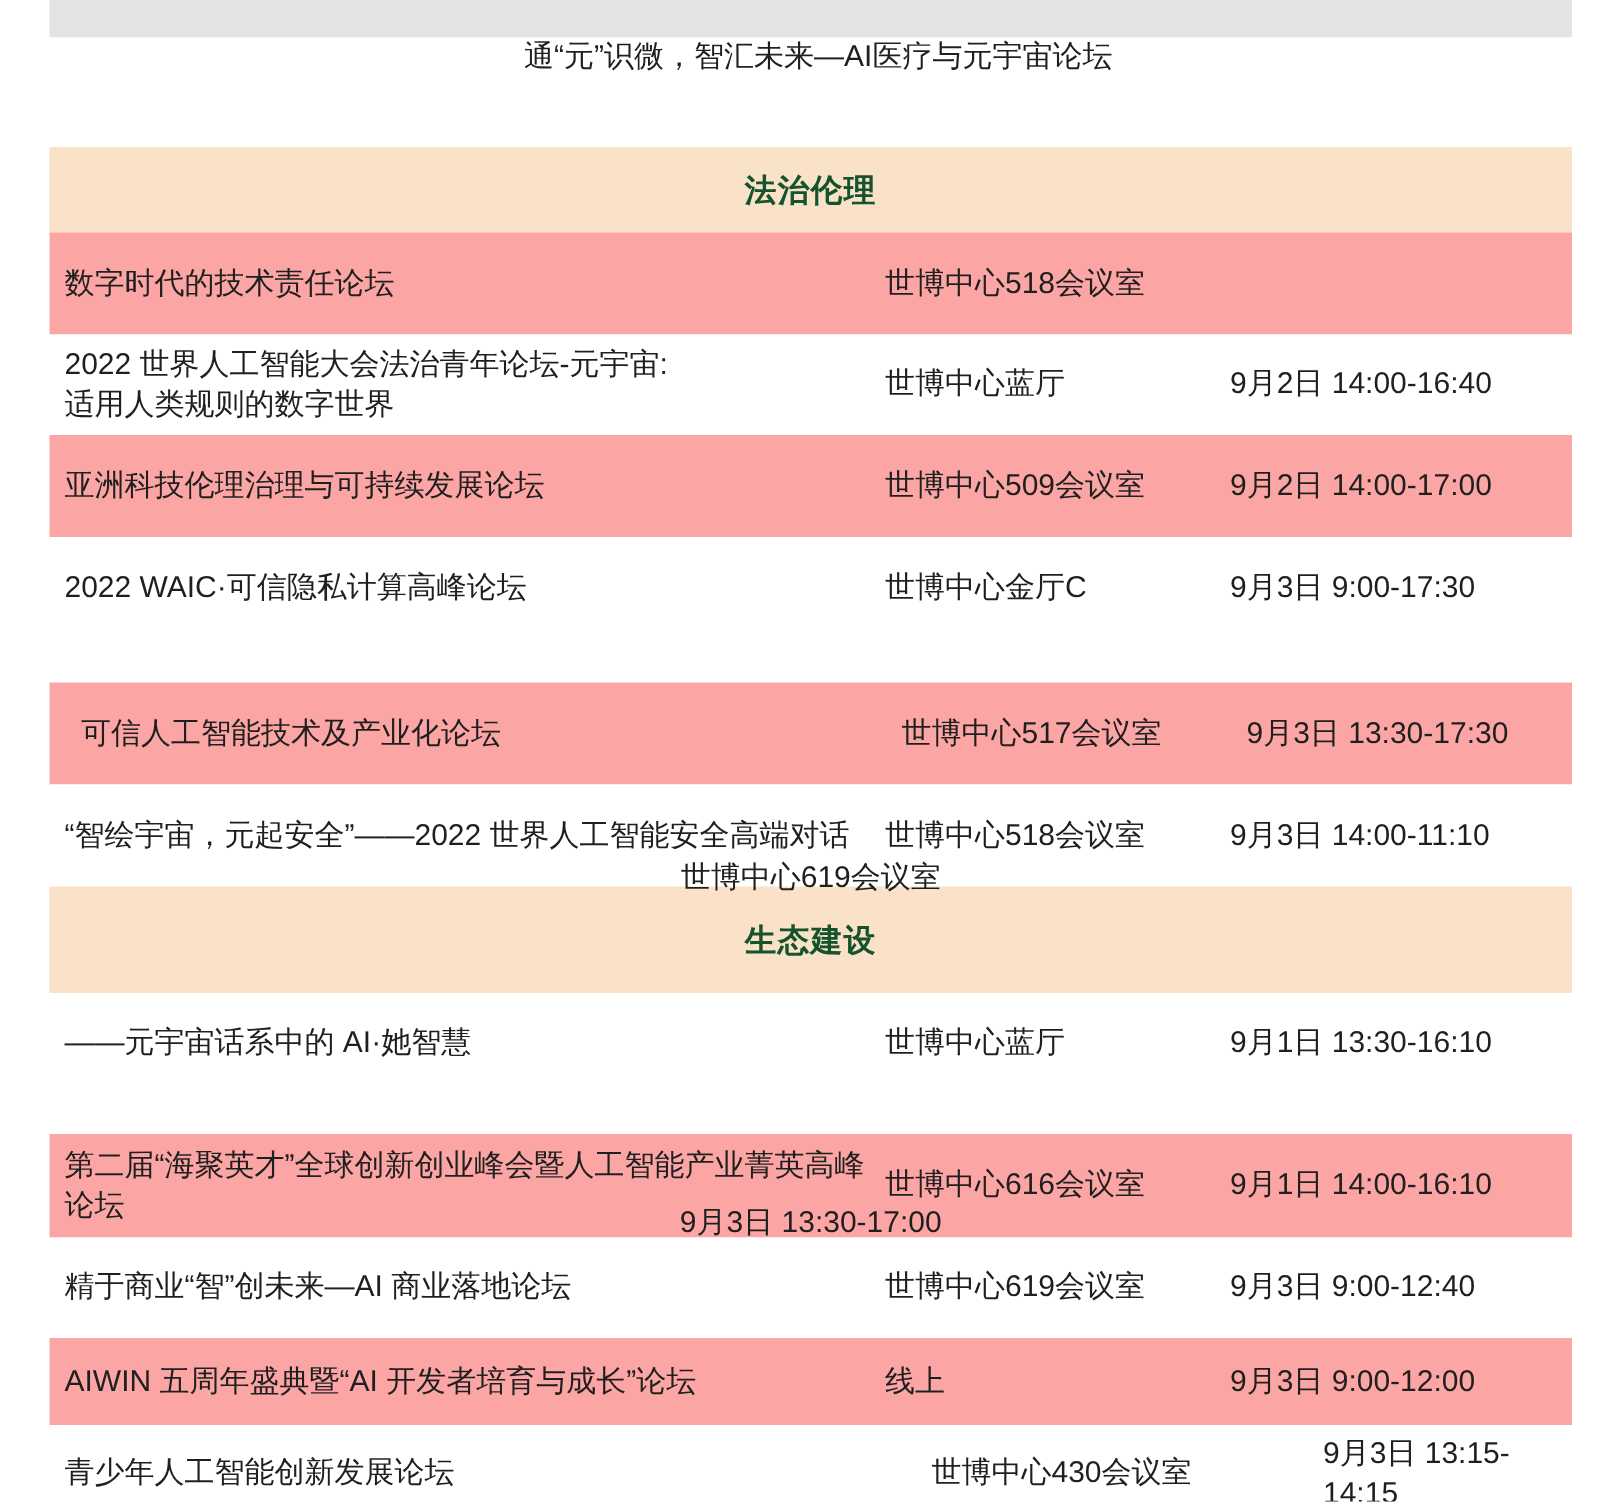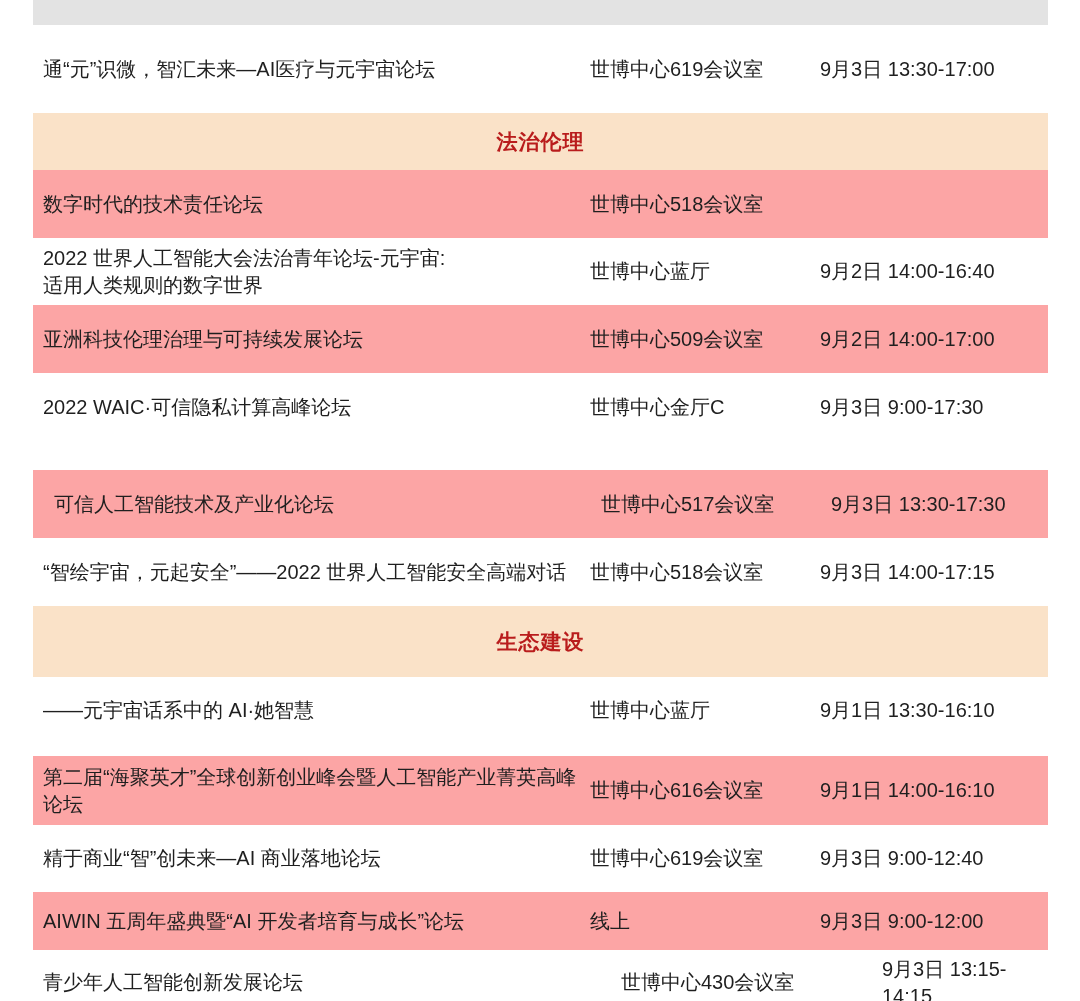--- a/index.html
+++ b/index.html
@@ -29,21 +29,21 @@
   .row--white{ background:#ffffff; }
   .row--partial{ background:#e3e3e3; }
   .section-header{
     background:#fae2c8;
     justify-content:center;
   }
   .section-title{
     font-size:21px;
     font-weight:bold;
     letter-spacing:1px;
-    color:#b91c1c;
+    color:#14532d;
   }
   .cell{
     font-size:20px;
     line-height:27px;
   }
   .cell-name{
     flex:0 0 547px;
     padding-left:10px;
     text-align:left;
   }
@@ -54,21 +54,21 @@
   .cell-time{
     flex:1 1 auto;
     text-align:left;
   }
 </style>
 </head>
 <body>
 
 <main class="table">
     <div class="row row--partial" style="height: 25px;"></div>
-    <div class="row event-row row--white" style="height: 88px;">
+    <div class="row event-row row--white" style="height: 73px; flex-direction: column;">
       <div class="cell cell-name">
         <div>通“元”识微，智汇未来—AI医疗与元宇宙论坛</div>
       </div>
       <div class="cell cell-venue">世博中心619会议室</div>
       <div class="cell cell-time">9月3日 13:30-17:00</div>
     </div>
     <div class="row section-header" style="height: 57px;">
       <span class="section-title">法治伦理</span>
     </div>
     <div class="row event-row row--gray" style="height: 68px;">
@@ -104,33 +104,33 @@
         <div>可信人工智能技术及产业化论坛</div>
       </div>
       <div class="cell cell-venue">世博中心517会议室</div>
       <div class="cell cell-time">9月3日 13:30-17:30</div>
     </div>
     <div class="row event-row row--white" style="height: 68px;">
       <div class="cell cell-name">
         <div>“智绘宇宙，元起安全”——2022 世界人工智能安全高端对话</div>
       </div>
       <div class="cell cell-venue">世博中心518会议室</div>
-      <div class="cell cell-time">9月3日 14:00-17:15</div>
+      <div class="cell cell-time">9月3日 14:00-11:10</div>
     </div>
     <div class="row section-header" style="height: 71px;">
       <span class="section-title">生态建设</span>
     </div>
     <div class="row event-row row--white" style="height: 67px;">
       <div class="cell cell-name">
         <div>——元宇宙话系中的 AI·她智慧</div>
       </div>
       <div class="cell cell-venue">世博中心蓝厅</div>
       <div class="cell cell-time">9月1日 13:30-16:10</div>
     </div>
-    <div class="row event-row row--gray" style="height: 69px; margin-top: 12px;">
+    <div class="row event-row row--gray" style="height: 69px; margin-top: 27px;">
       <div class="cell cell-name">
         <div>第二届“海聚英才”全球创新创业峰会暨人工智能产业菁英高峰论坛</div>
       </div>
       <div class="cell cell-venue">世博中心616会议室</div>
       <div class="cell cell-time">9月1日 14:00-16:10</div>
     </div>
     <div class="row event-row row--white" style="height: 67px;">
       <div class="cell cell-name">
         <div>精于商业“智”创未来—AI 商业落地论坛</div>
       </div>

